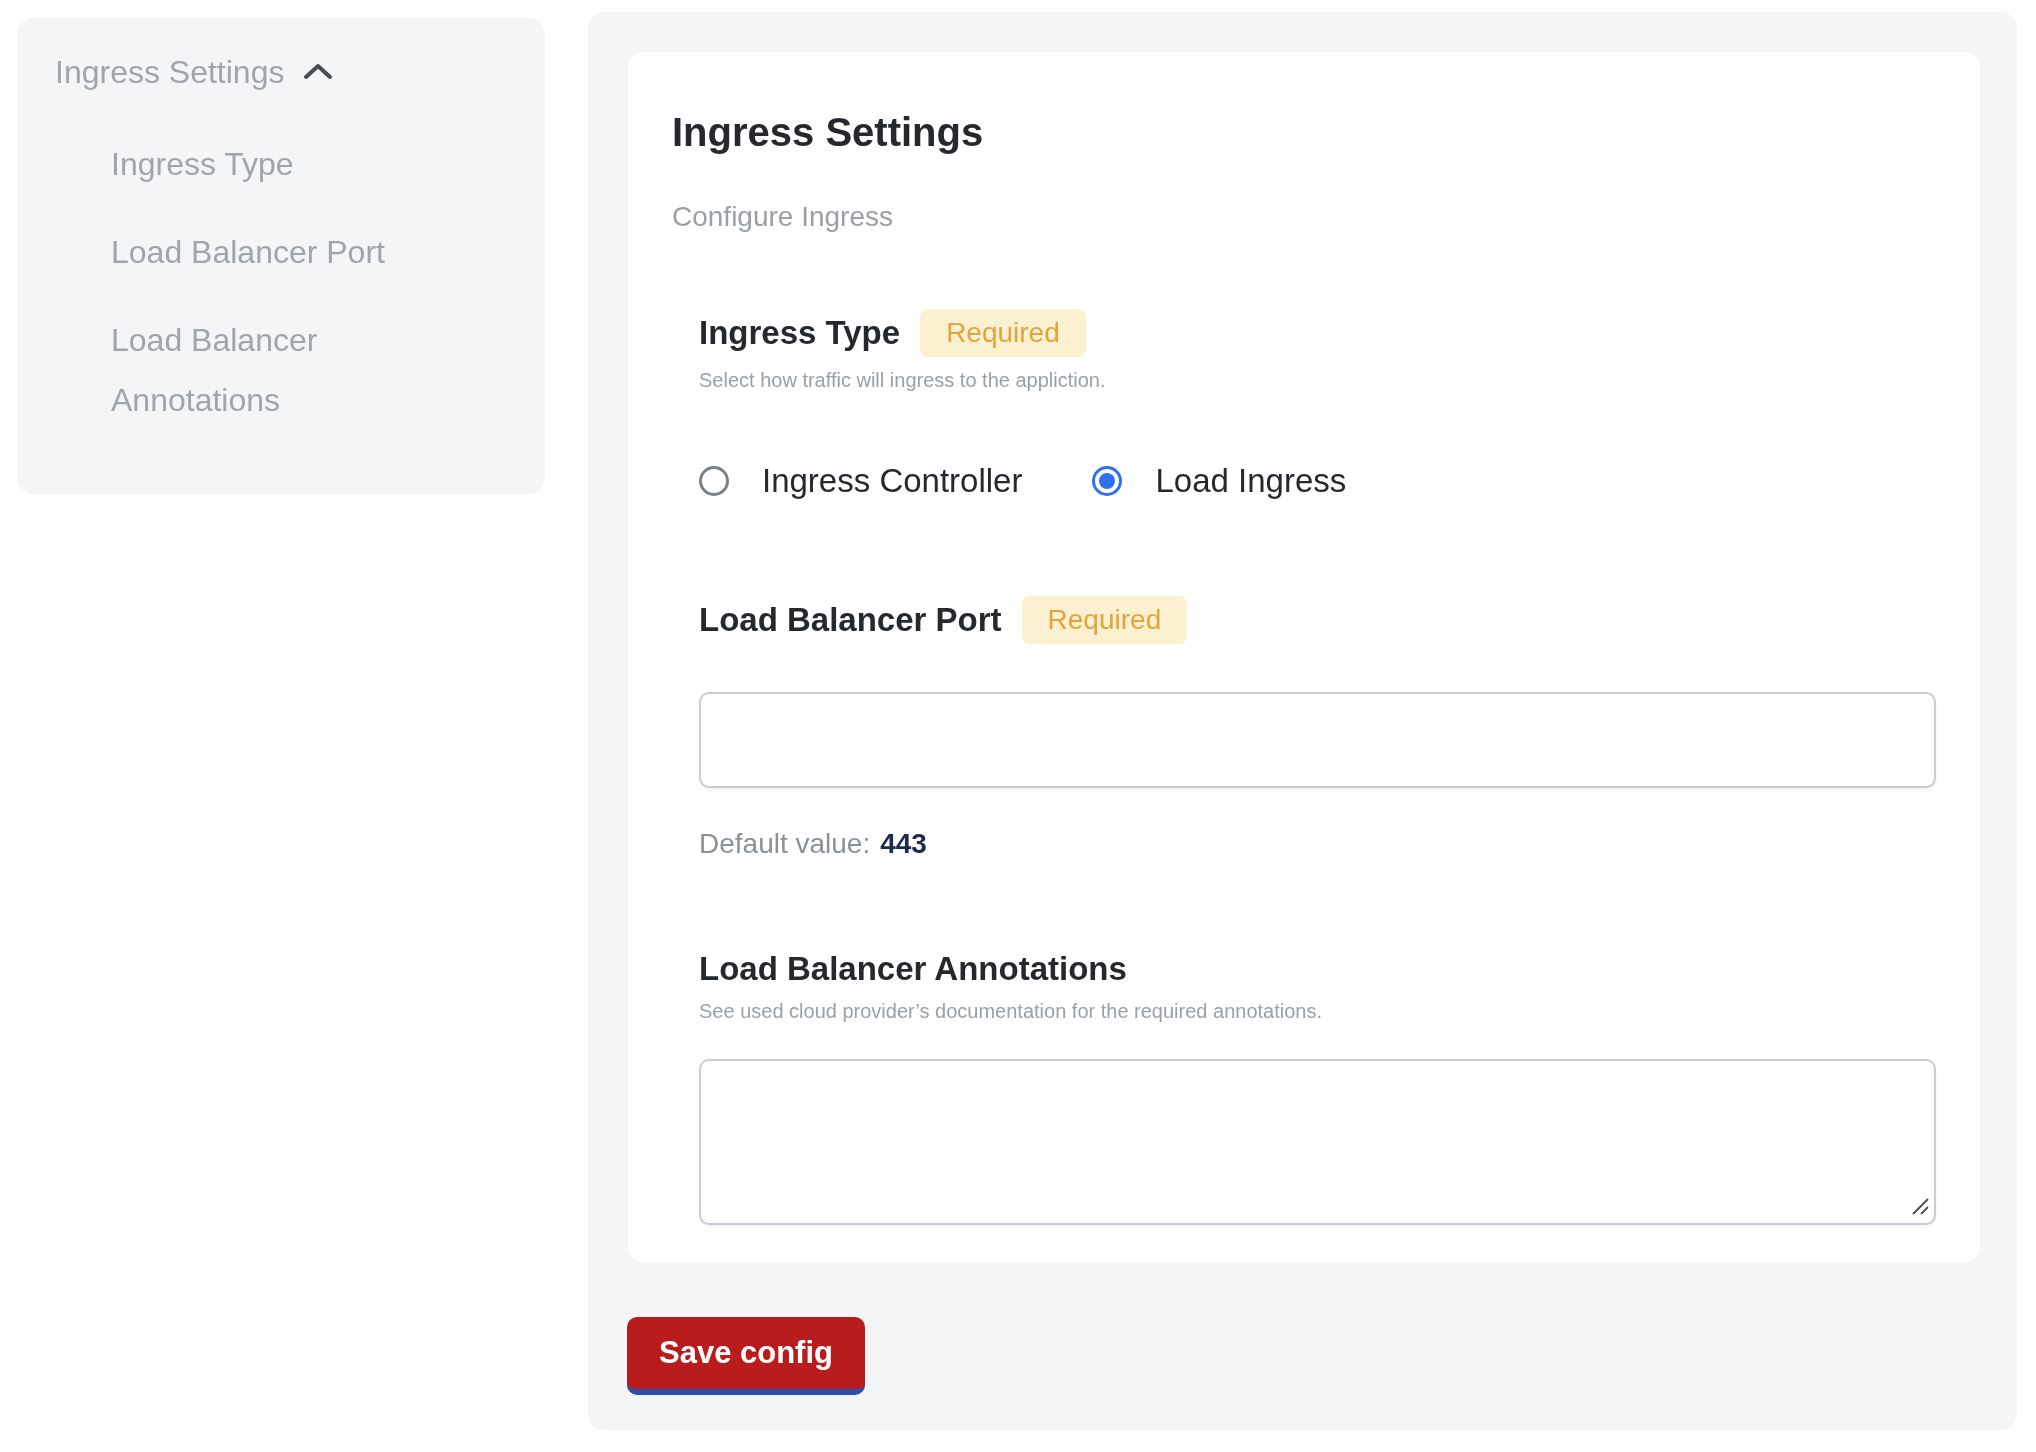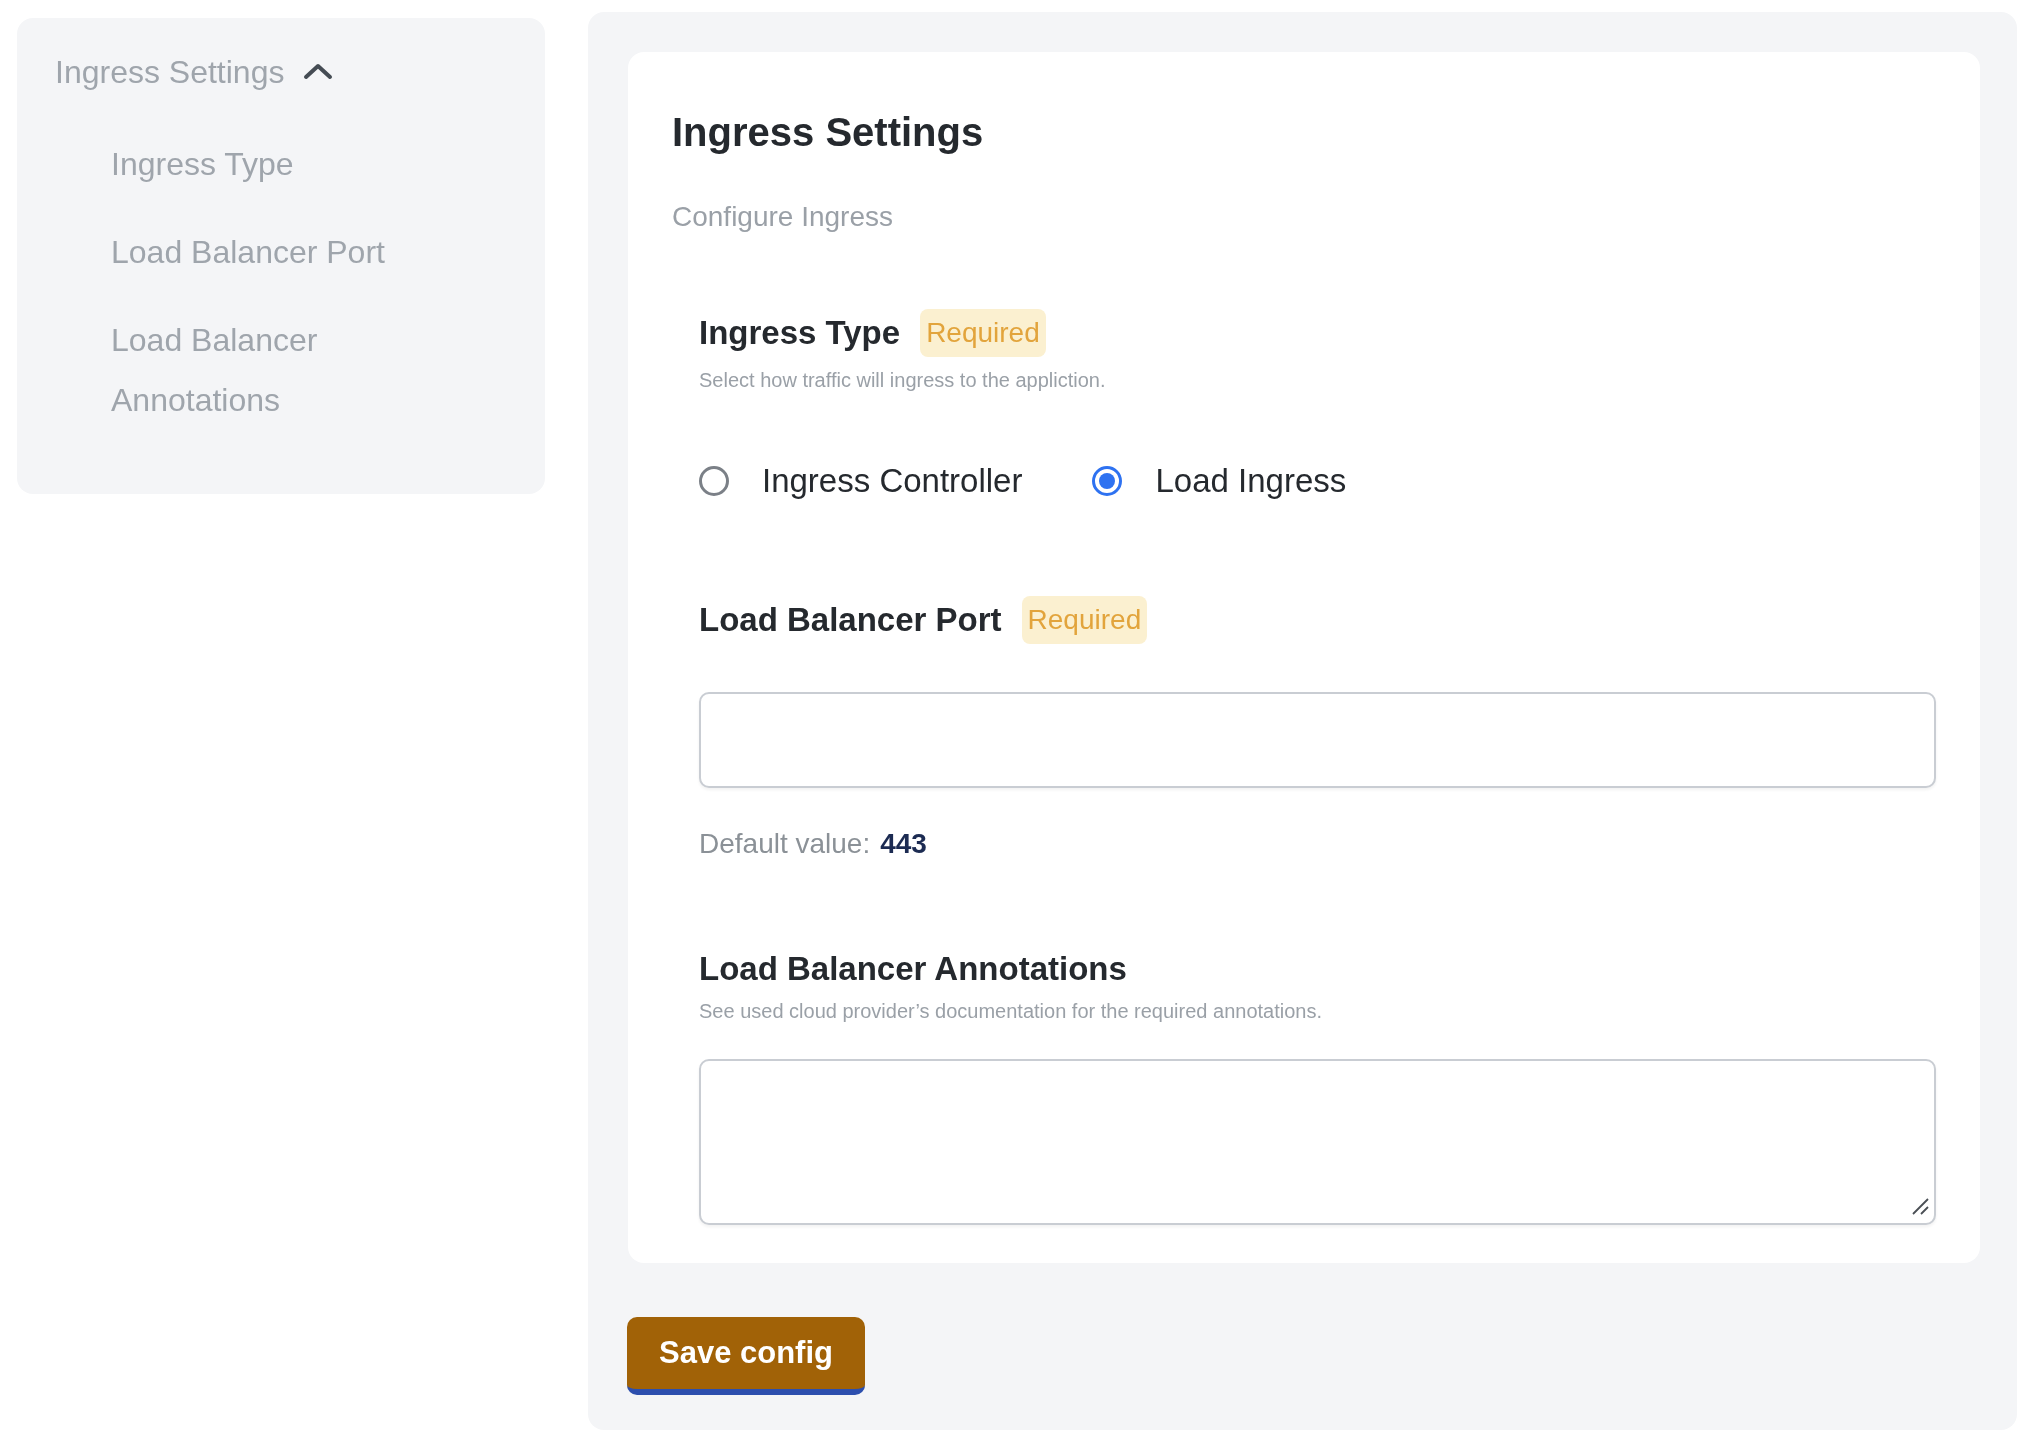--- a/index.html
+++ b/index.html
@@ -36,21 +36,21 @@
 
   .sections { margin-left:27px; }
   .section.s1 { margin-top:76px; }
   .section.s2 { margin-top:96px; }
   .section.s3 { margin-top:90px; }
 
   .sec-head { display:flex; align-items:center; gap:20px; }
   .sec-title { font-size:33px; font-weight:700; color:#25292e; }
   .badge {
     font-size:28px; color:#e2a43c; background:#fbf0d0;
-    padding:8px 6px; border-radius:8px;
+    padding:8px 26px; border-radius:8px;
   }
   .help { margin-top:12px; font-size:20px; color:#9aa0a7; }
 
   .radio-row { margin-top:70px; display:flex; align-items:center; gap:70px; }
   .radio-opt { display:flex; align-items:center; gap:33px; cursor:pointer; }
   .radio {
     width:30px; height:30px; border-radius:50%;
     border:3px solid #7b8087; background:#fff; position:relative; flex:0 0 auto;
   }
   .radio-opt.selected .radio { border-color:#2e72f1; }
@@ -75,21 +75,21 @@
     display:block; width:100%; height:166px; resize:none;
     border:2px solid #c9cdd3; border-radius:10px; background:#fff;
     font-size:30px; padding:18px 24px; color:#25292e; outline:none;
     box-shadow:0 2px 3px rgba(27,31,35,0.06);
     font-family:"Liberation Sans", sans-serif;
   }
   .grippy { position:absolute; right:6px; bottom:9px; pointer-events:none; }
 
   .save-btn {
     position:absolute; left:39px; top:1305px; height:78px; padding:0 32px;
-    background:#a16207; color:#ffffff; font-size:31px; font-weight:700;
+    background:#b91c1c; color:#ffffff; font-size:31px; font-weight:700;
     border:none; border-bottom:6px solid #2c4fae; border-radius:10px;
     cursor:pointer; font-family:"Liberation Sans", sans-serif;
   }
 </style>
 </head>
 <body>
 
 <nav class="sidebar">
   <div class="sidebar-header">
     <span>Ingress Settings</span>

